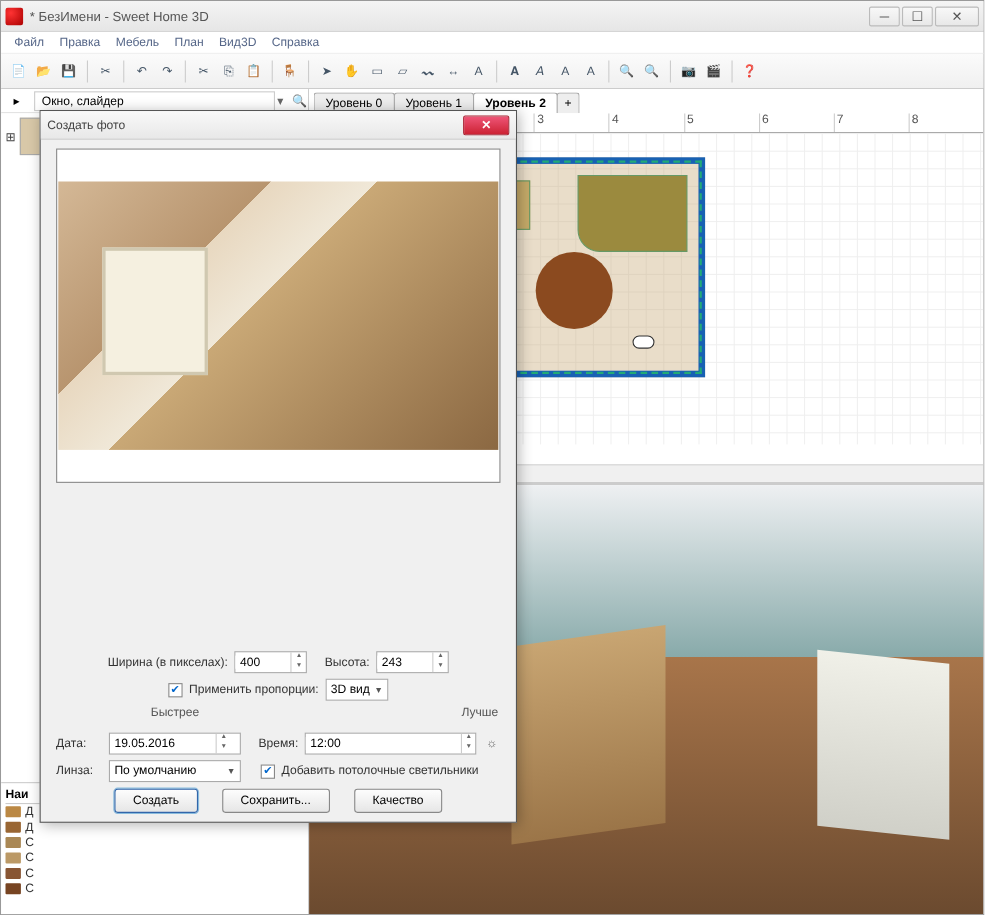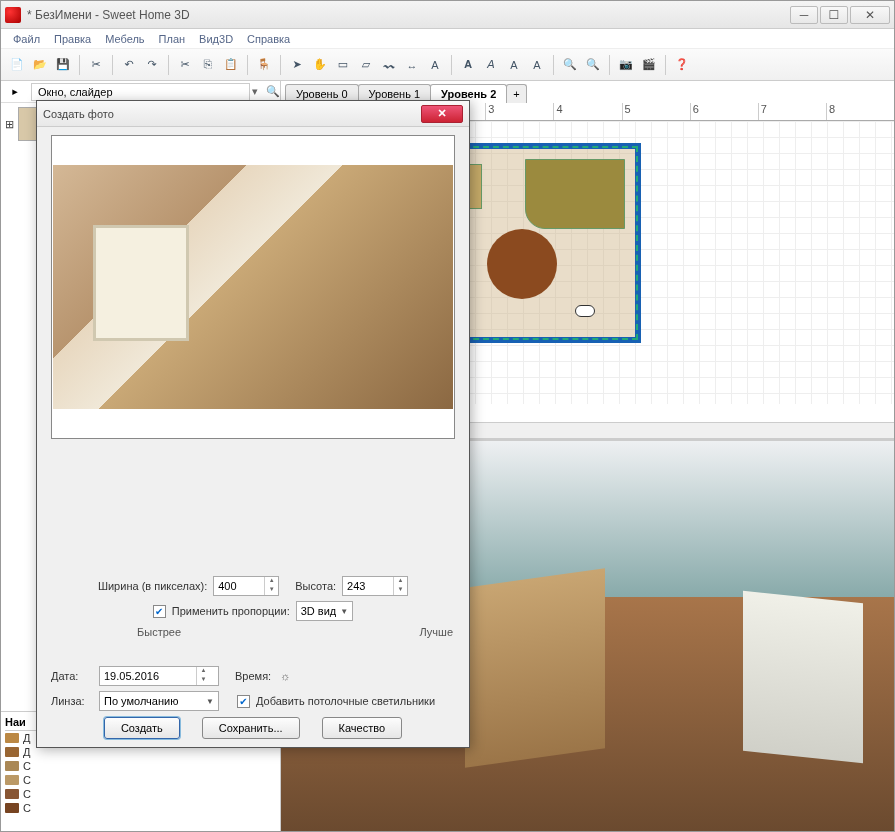--- a/index.html
+++ b/index.html
@@ -253,30 +253,37 @@
           <span>3D вид</span>
             <span class="arr">▼</span>
         </div>
       </div>
 
       <div class="tick-row" style="padding-left:86px">
         <span>Быстрее</span>
         <span>Лучше</span>
       </div>
 
-      <div class="ctrl-row" style="margin-top:28px">
+      <div class="ctrl-row" style="margin-top:12px">
         <label style="width:42px">Дата:</label>
         <div class="spin" style="flex:0 0 120px">
           <input style="width: 96px; text-align: left;" value="19.05.2016">
           <div class="arrows">
               <div>▲</div>
               <div>▼</div>
             </div>
         </div>
         <label style="margin-left:10px">Время:</label>
+        <div class="spin" style="flex:1">
+          <input style="width: 100%; text-align: left;" value="12:00">
+          <div class="arrows">
+              <div>▲</div>
+              <div>▼</div>
+            </div>
+        </div>
         <span class="sun-icon">☼</span>
       </div>
 
       <div class="ctrl-row">
         <label style="width:42px">Линза:</label>
         <div class="combo" style="width:120px">
           <span style="flex:1">По умолчанию</span>
             <span class="arr">▼</span>
         </div>
         <span class="chk" style="margin-left:12px">✔</span>

